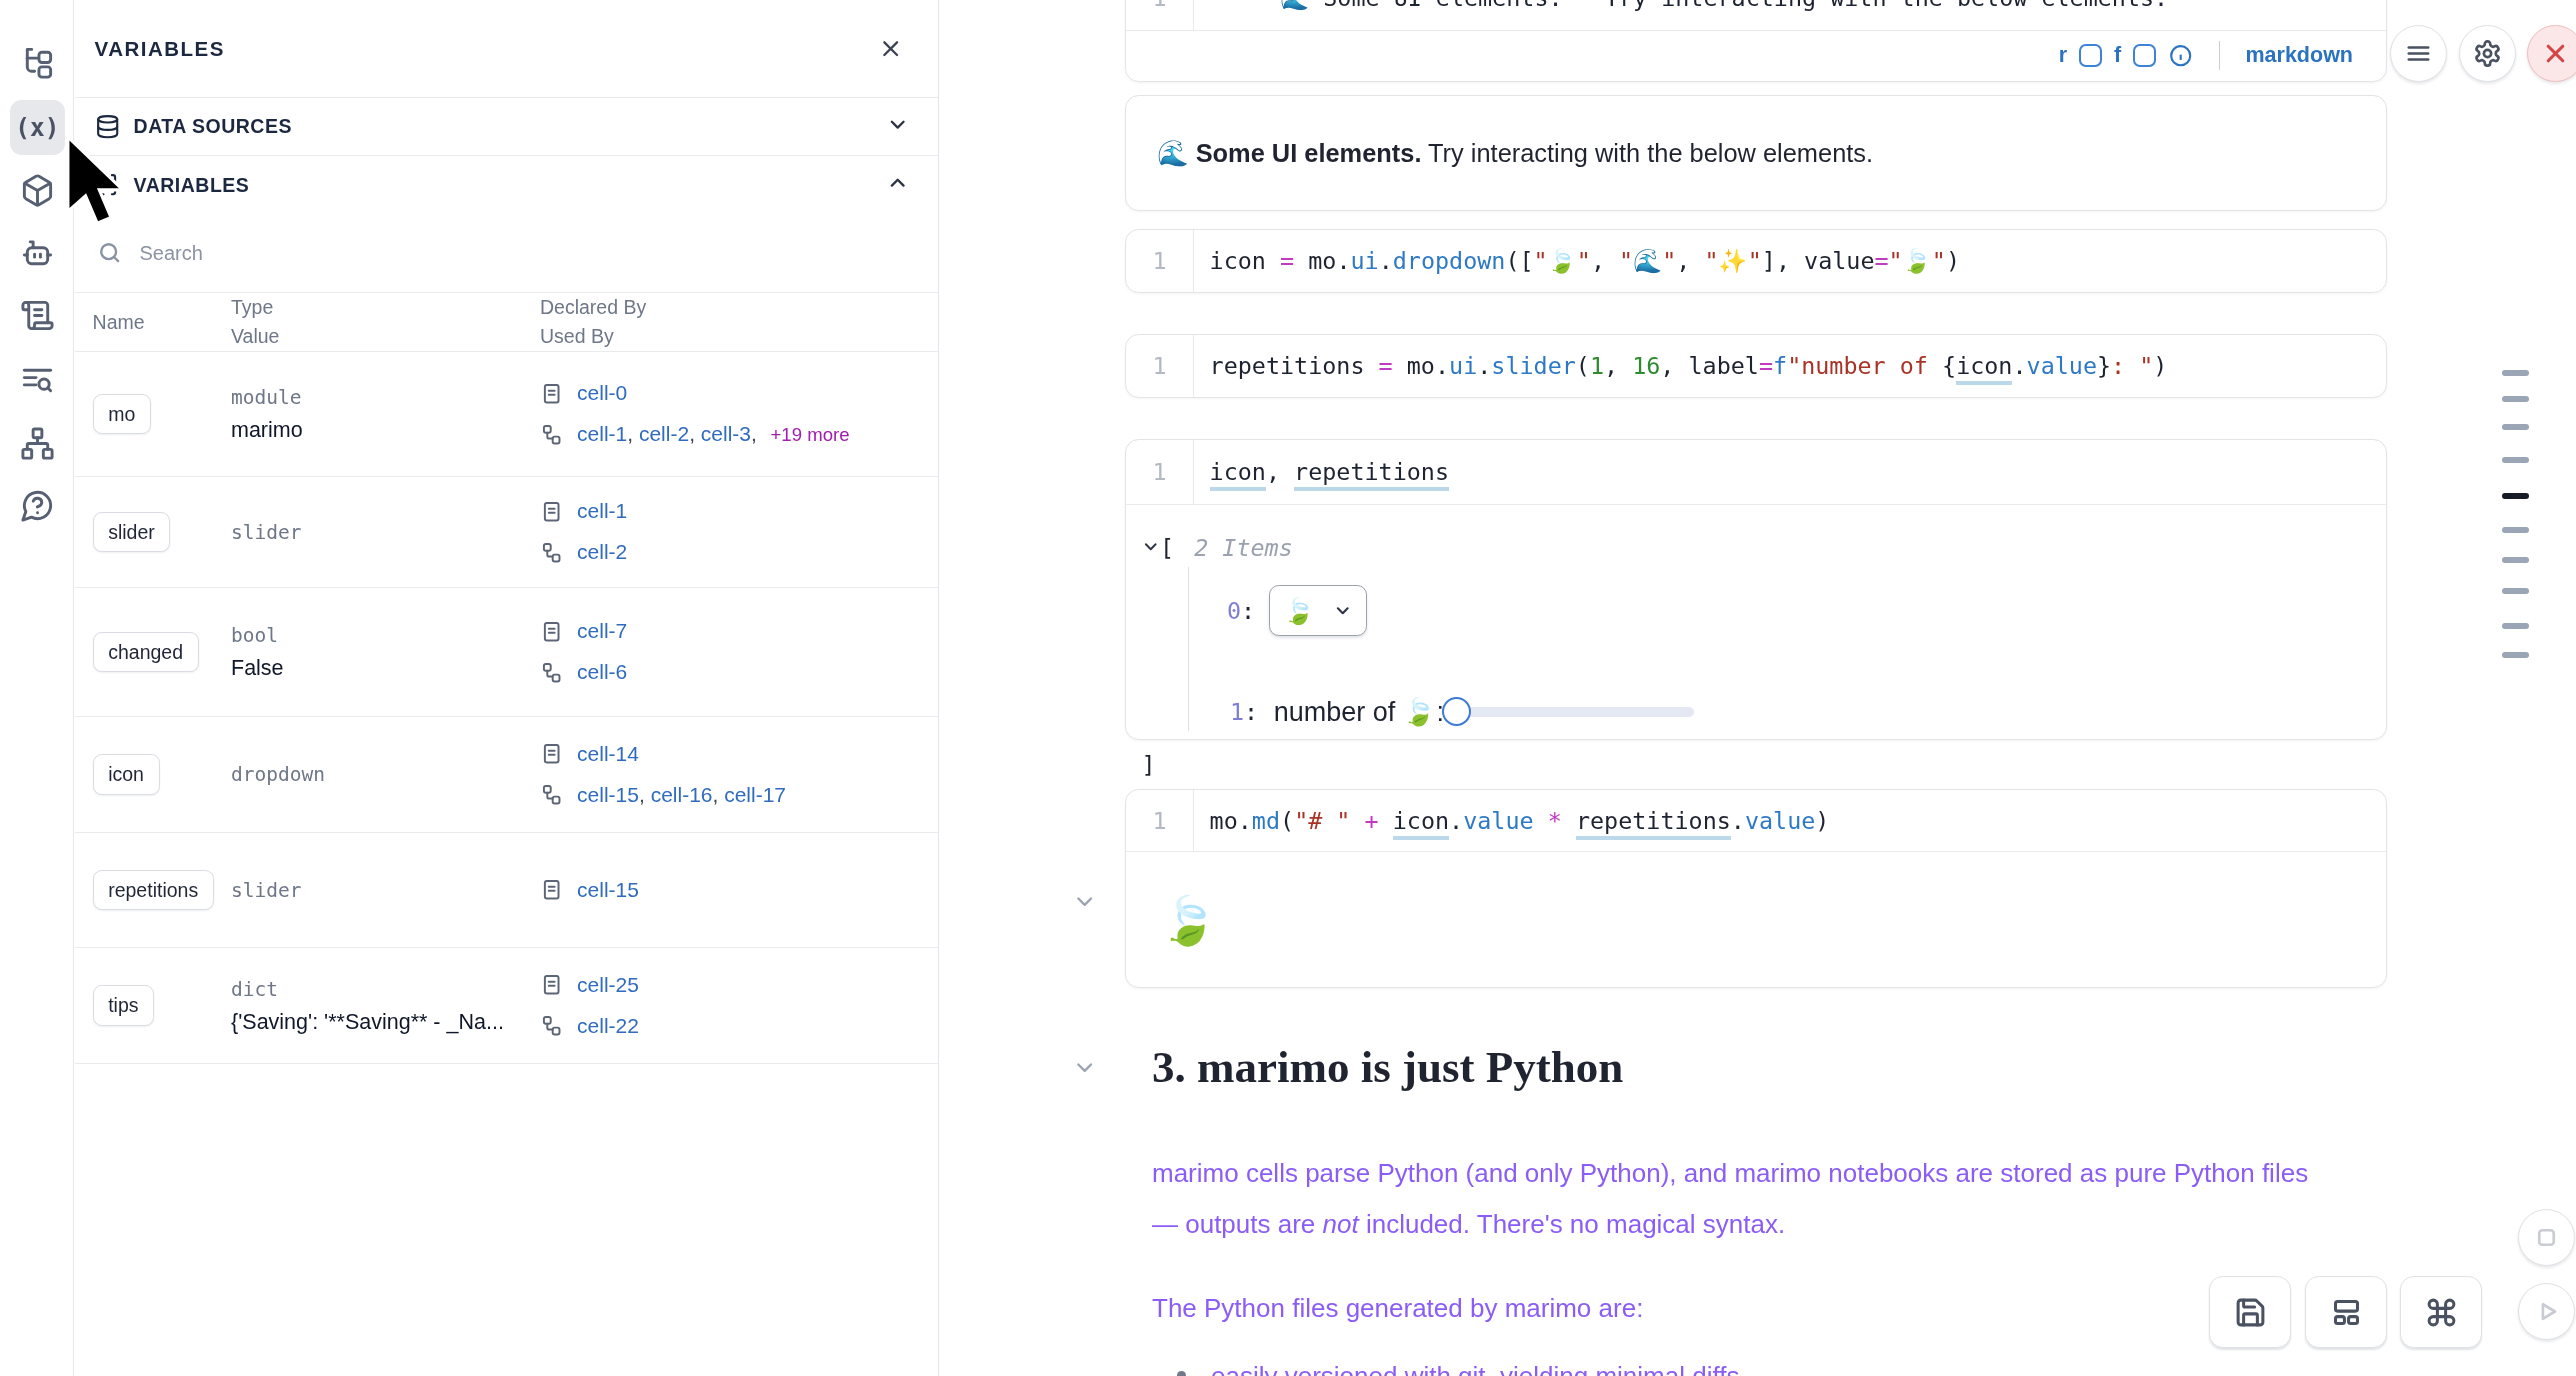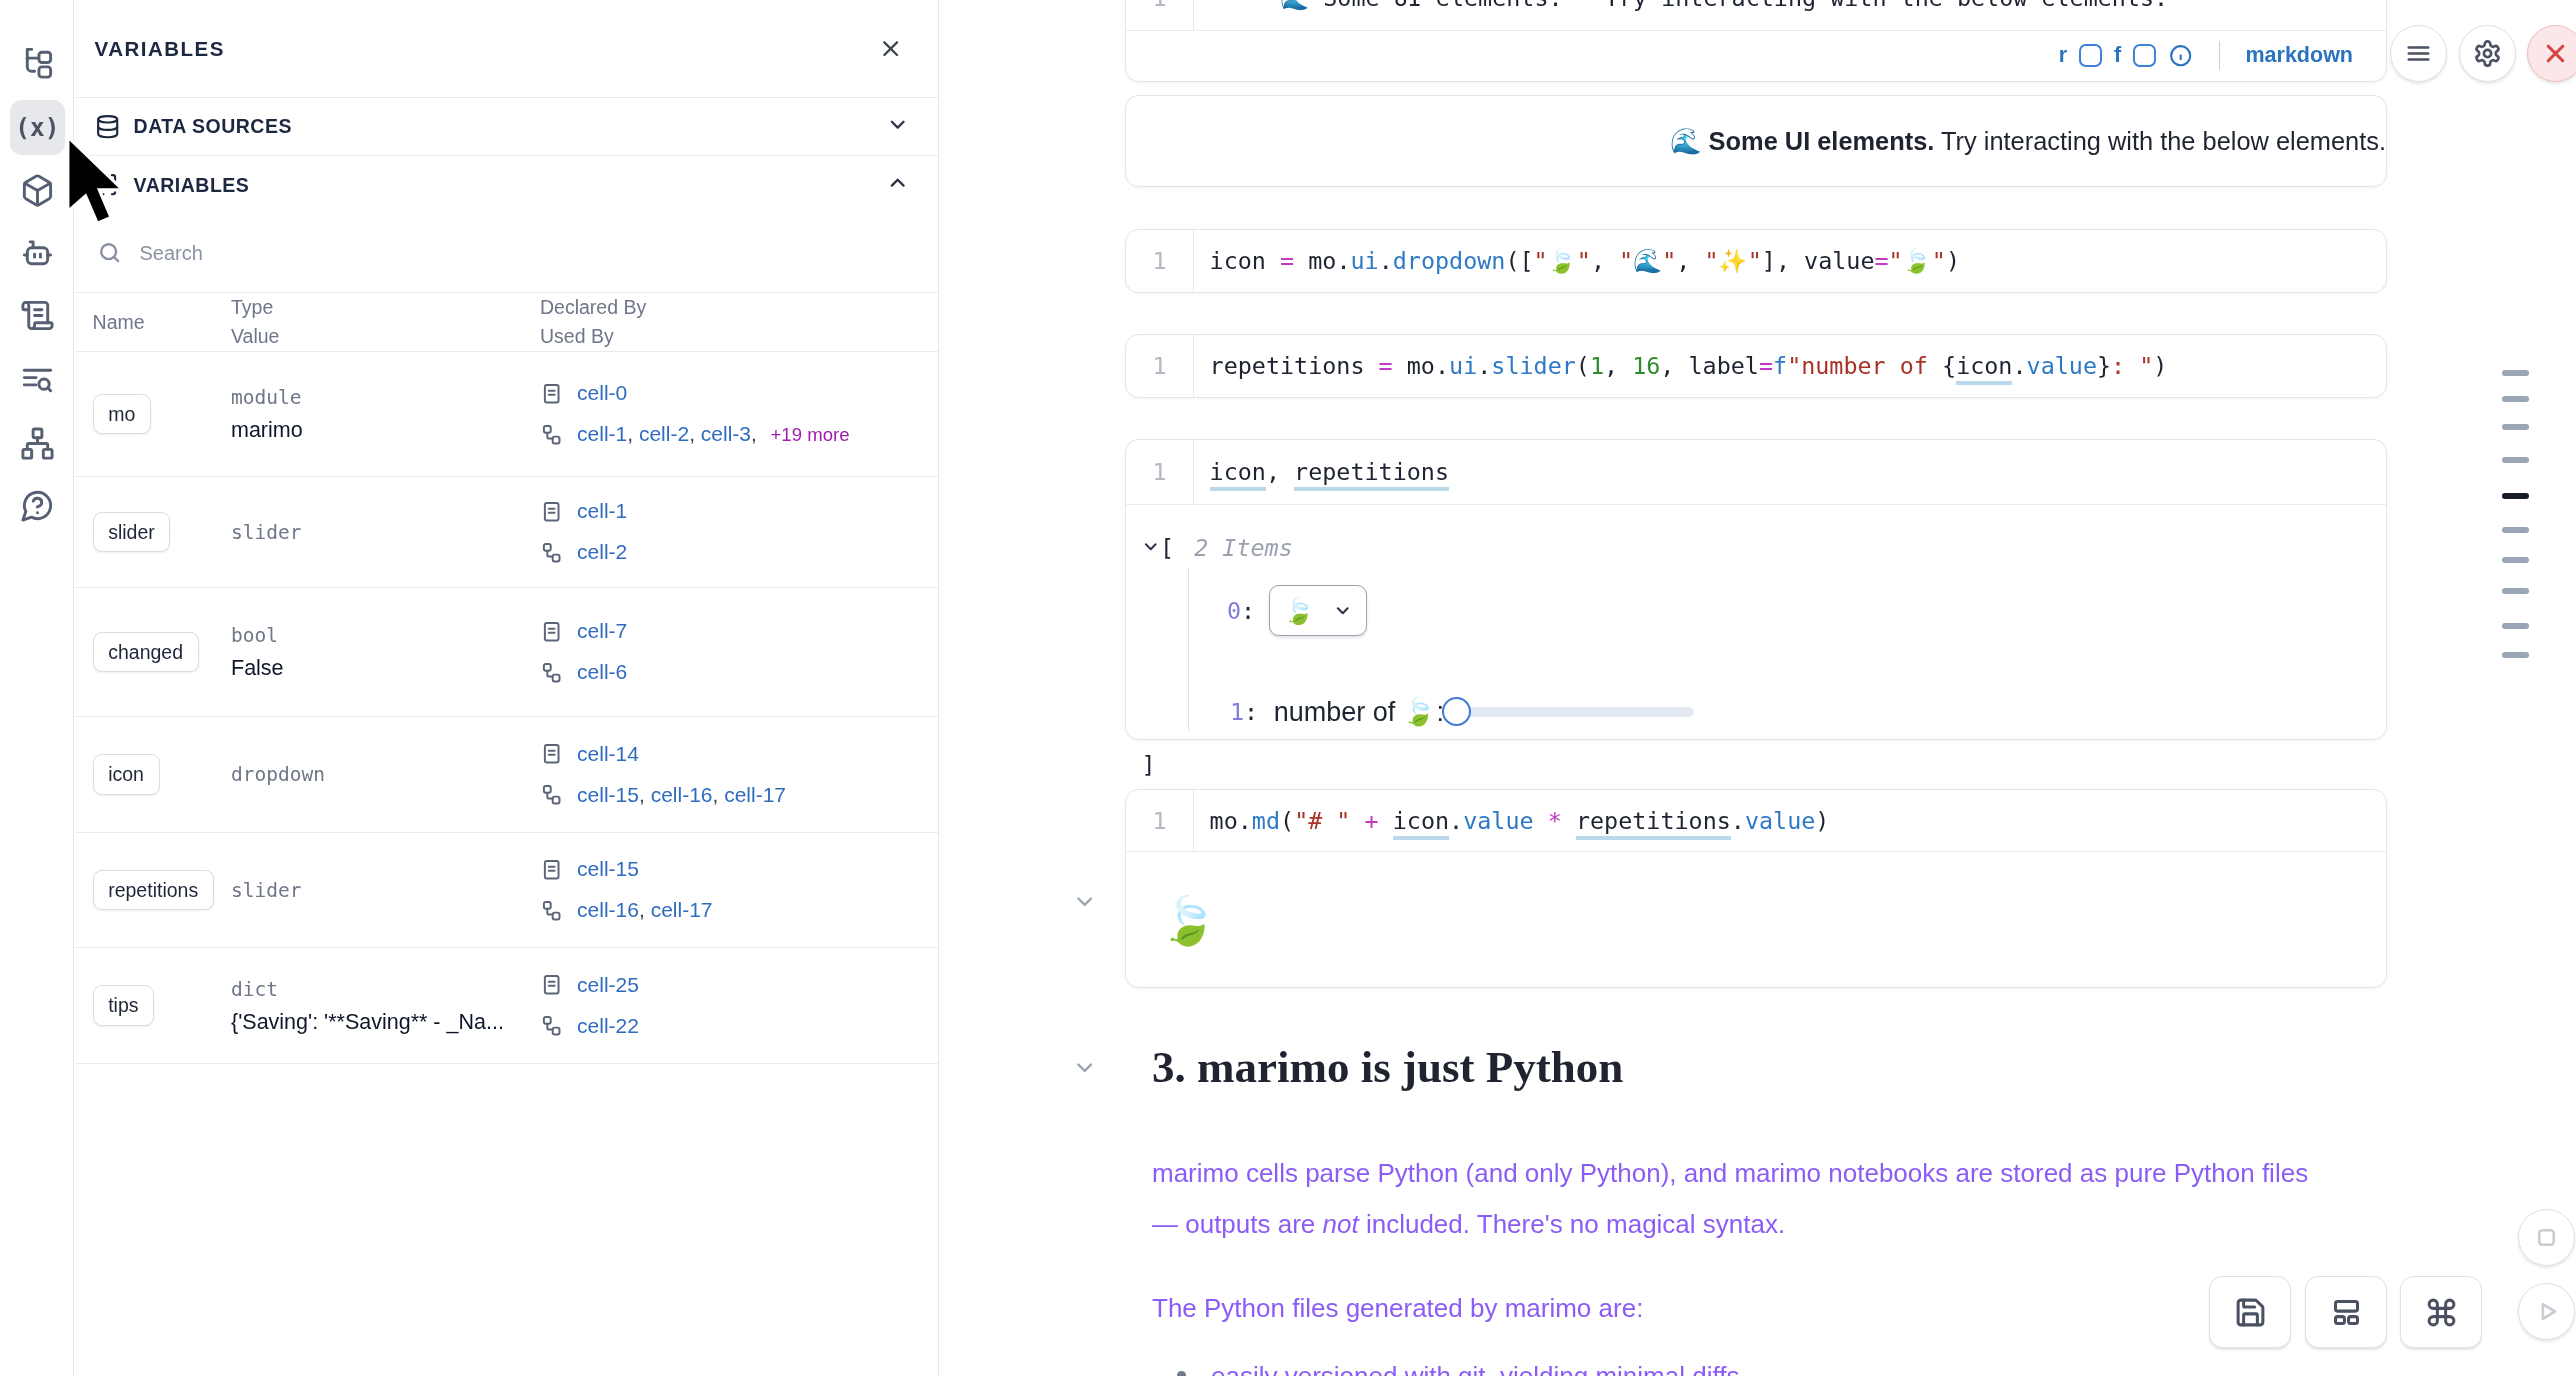--- a/index.html
+++ b/index.html
@@ -383,28 +383,20 @@
         </div>
       <div class="c-decl">
         <div class="ref-line">
             <svg viewBox="0 0 24 24">
               <rect x="5" y="3" width="14" height="18" rx="2"></rect>
               <path d="M9 9h6"></path>
               <path d="M9 13h6"></path>
             </svg>
             <span><span class="cell-link">cell-15</span></span>
           </div>
-        <div class="ref-line">
-            <svg viewBox="0 0 24 24">
-              <rect x="4" y="3" width="7" height="7" rx="2"></rect>
-              <rect x="13" y="14" width="7" height="7" rx="2"></rect>
-              <path d="M7.5 10v4a2 2 0 0 0 2 2H13"></path>
-            </svg>
-            <span><span class="cell-link">cell-16</span><span class="sep">, </span><span class="cell-link">cell-17</span></span>
-          </div>
       </div>
     </div>
 
     <div class="vrow" style="height:116px">
       <div class="c-name"><span class="badge">tips</span></div>
       <div class="c-type">
         <div class="t-type">dict</div>
         <div class="t-val" style="white-space:nowrap">{'Saving': '**Saving** - _Na...</div>
       </div>
       <div class="c-decl">
@@ -444,21 +436,21 @@
             <circle cx="12" cy="12" r="9"></circle>
             <path d="M12 11v5"></path>
             <path d="M12 8h.01"></path>
           </svg>
       </span>
       <span class="vdiv"></span>
       <span class="lang-label">markdown</span>
     </div>
   </div>
 
-  <div class="cellbox" style="left:1125px; top:95px; width:1262px; height:92px; display:flex; align-items:center;justify-content:flex-end;">
+  <div class="cellbox" style="left:1125px; top:95px; width:1262px; height:116px; display:flex; align-items:center;">
     <div class="md-out" style="padding-left:31px">
       <span>🌊 </span><b>Some UI elements.</b><span> Try interacting with the below elements.</span>
     </div>
   </div>
 
   <div class="cellbox" style="left:1125px; top:229px; width:1262px; height:64px;">
     <div class="coderow" style="height:62px">
       <div class="gutter">1</div>
       <div class="codeline"><span class="tk-v">icon</span><span class="tk-p"> </span><span class="tk-o">=</span><span class="tk-p"> </span><span class="tk-v">mo</span><span class="tk-p">.</span><span class="tk-fn">ui</span><span class="tk-p">.</span><span class="tk-fn">dropdown</span><span class="tk-p">([</span><span class="tk-str">"🍃"</span><span class="tk-p">, </span><span class="tk-str">"🌊"</span><span class="tk-p">, </span><span class="tk-str">"✨"</span><span class="tk-p">], </span><span class="tk-v">value</span><span class="tk-o">=</span><span class="tk-str">"🍃"</span><span class="tk-p">)</span></div>
     </div>

